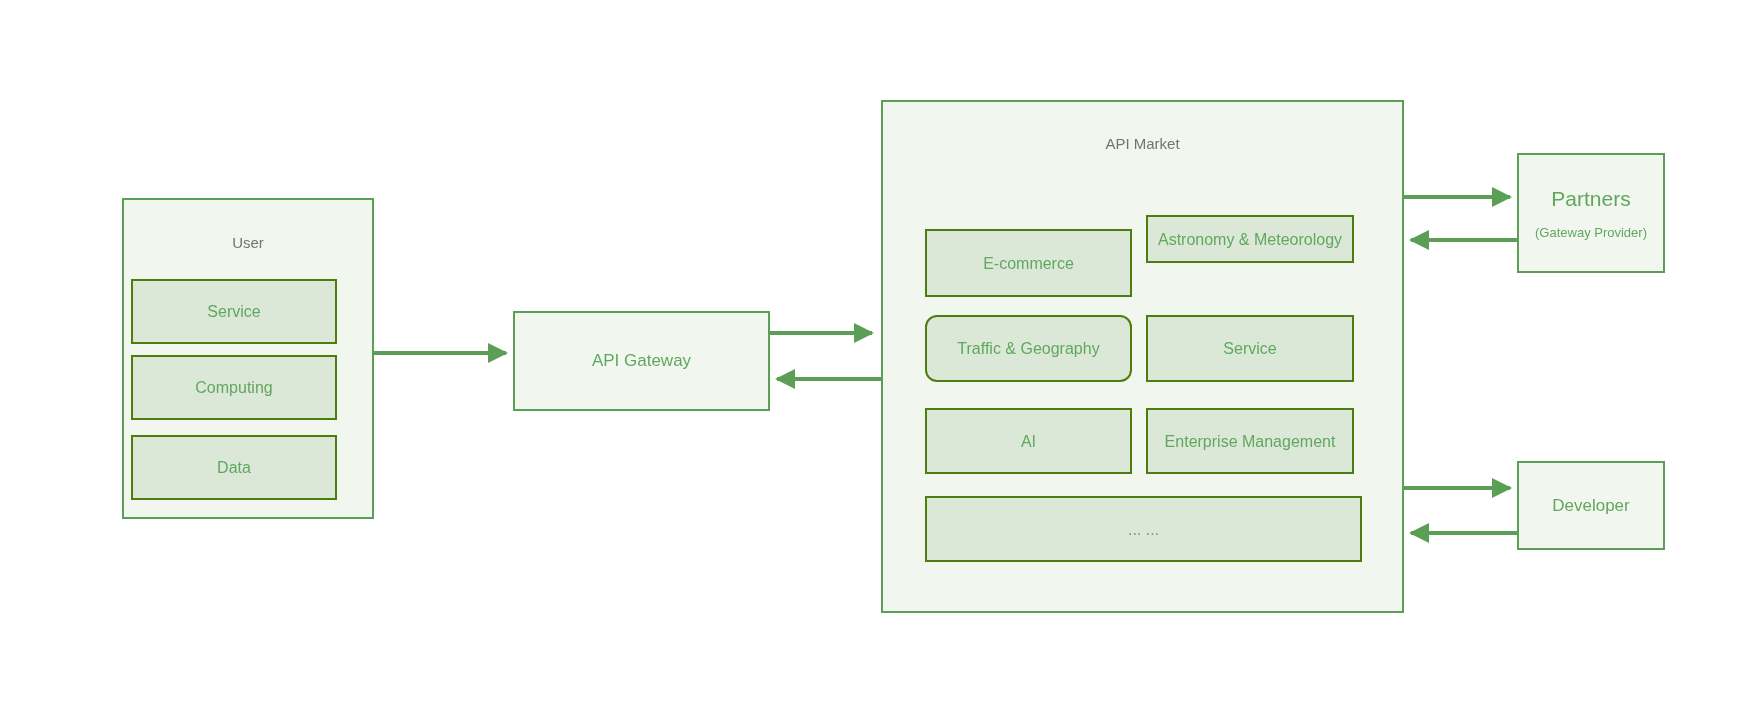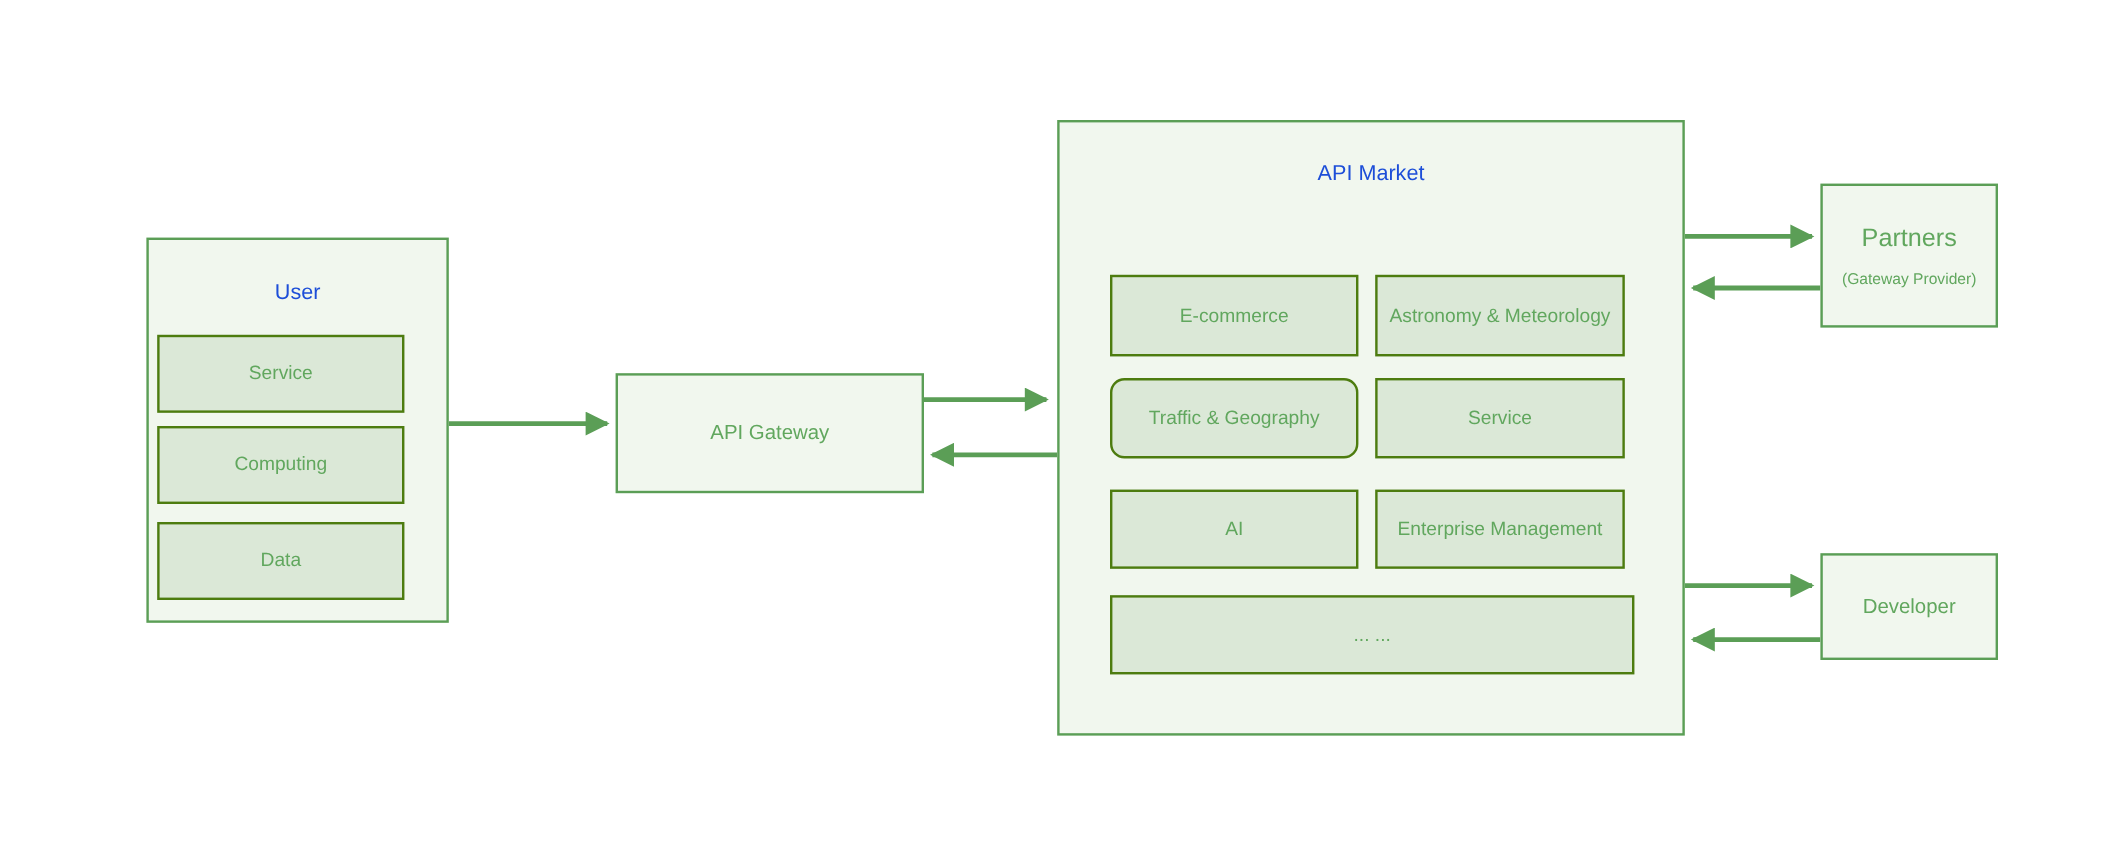--- a/index.html
+++ b/index.html
@@ -17,23 +17,23 @@
   }
   .node {
     position: absolute;
     box-sizing: border-box;
     border: 2px solid #5b9e56;
     background: #f1f7ee;
     color: #61a75e;
   }
   .node-title {
     text-align: center;
-    font-size: 18px;
+    font-size: 15px;
     line-height: 20px;
-    color: #1d4ed8;
+    color: #737373;
   }
   .leaf {
     position: absolute;
     box-sizing: border-box;
     border: 2px solid #4d7c0f;
     background: #dbe8d7;
     color: #61a75e;
     display: flex;
     align-items: center;
     justify-content: center;
@@ -55,21 +55,21 @@
   .user-leaf  { left: 7px; width: 206px; height: 65px; }
   .user-leaf-1 { top: 79px; }
   .user-leaf-2 { top: 155px; }
   .user-leaf-3 { top: 235px; }
   
   .gateway-box { left: 513px; top: 311px; width: 257px; height: 100px; }
   
   .market-box   { left: 881px; top: 100px; width: 523px; height: 513px; }
   .market-title { padding-top: 32px; }
   .cat-1 { left: 42px;  top: 127px; width: 207px; height: 68px; }
-  .cat-2 { left: 263px; top: 127px; width: 208px; height: 68px; }
+  .cat-2 { left: 263px; top: 113px; width: 208px; height: 48px; }
   .cat-3 { left: 42px;  top: 213px; width: 207px; height: 67px; border-radius: 12px; }
   .cat-4 { left: 263px; top: 213px; width: 208px; height: 67px; }
   .cat-5 { left: 42px;  top: 306px; width: 207px; height: 66px; }
   .cat-6 { left: 263px; top: 306px; width: 208px; height: 66px; }
   .cat-7 { left: 42px;  top: 394px; width: 437px; height: 66px; }
   
   .partners-box {
     left: 1517px; top: 153px; width: 148px; height: 120px;
     display: flex; flex-direction: column;
     align-items: center; justify-content: center;

